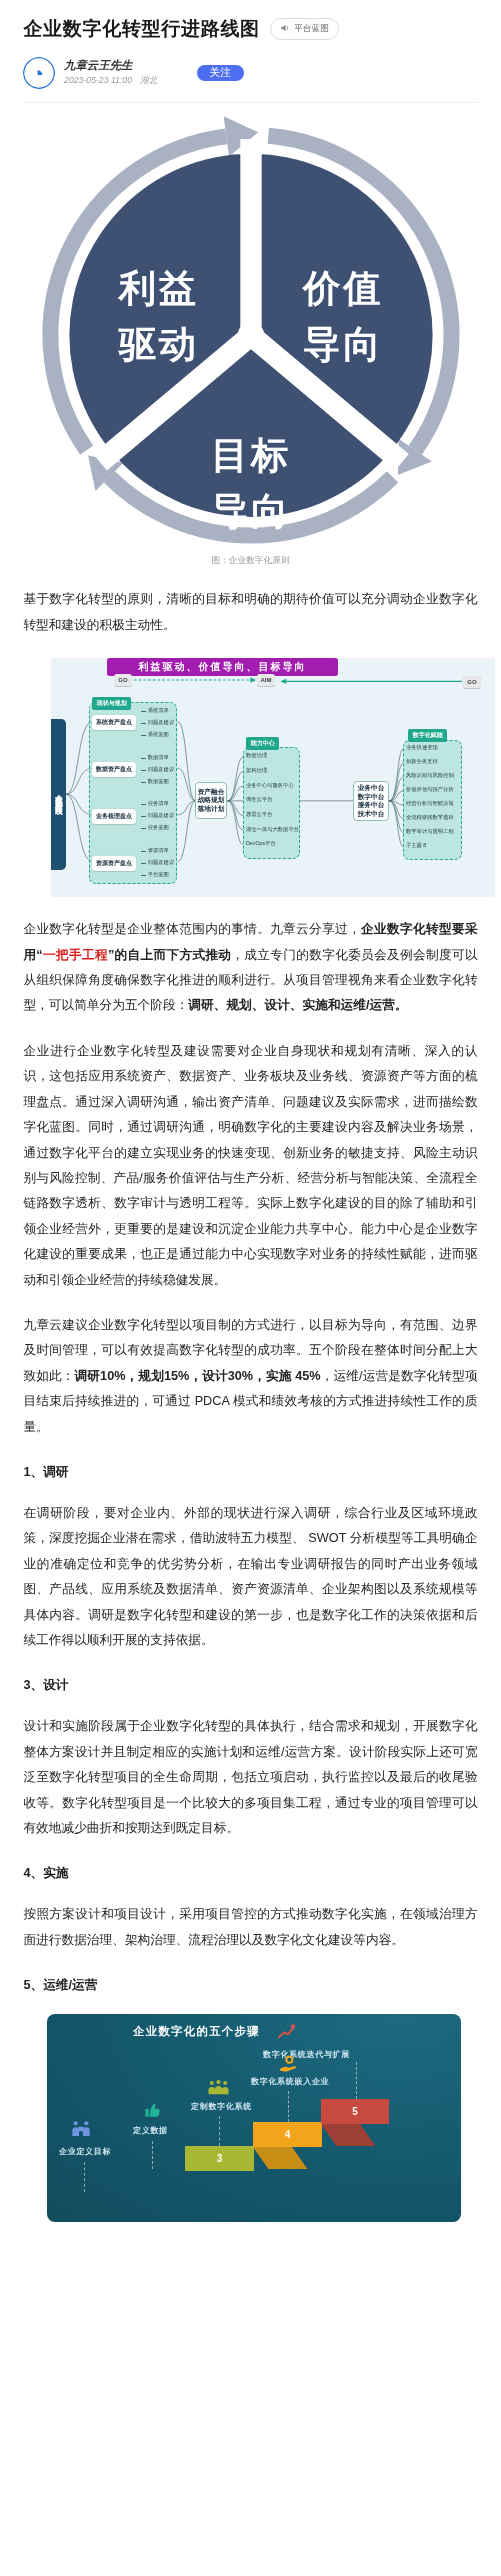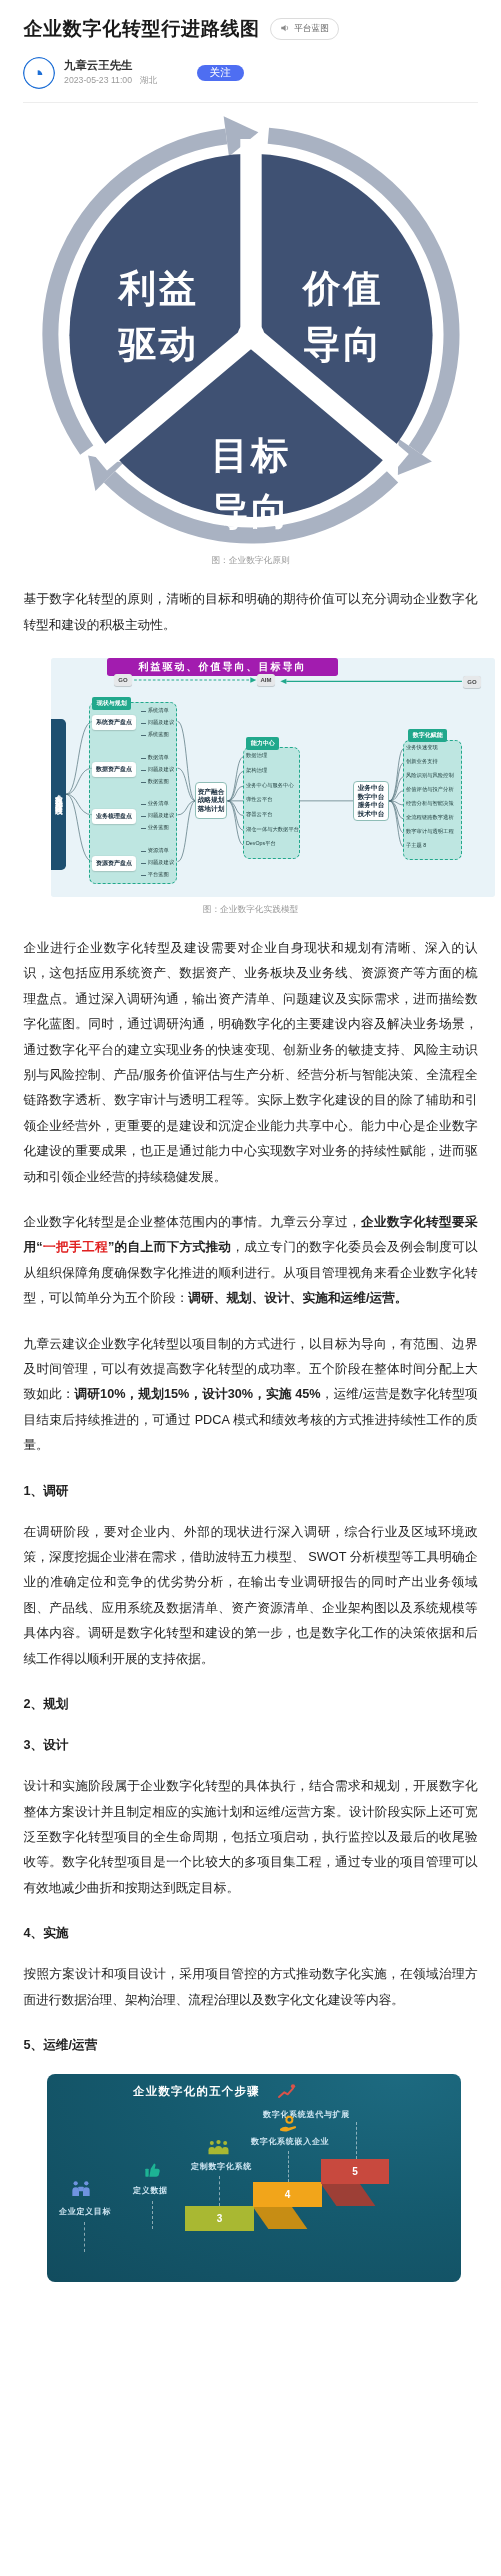--- a/index.html
+++ b/index.html
@@ -4,21 +4,21 @@
 <style>
   * { box-sizing: border-box; margin: 0; padding: 0; }
   html,body { background:#fff; }
   .page { width:501px; margin:0 auto; background:#fff; font-family:"Liberation Sans",sans-serif; color:#222; }
   .title-row { display:flex; align-items:center; gap:10.7px; margin:16px 23.4px 0; }
   .page-title { font-size:19px; font-weight:700; color:#1a1a1a; letter-spacing:0.7px; }
   .broadcast { display:inline-flex; align-items:center; gap:4px; border:0.7px solid #dcdcdc; color:#666;
                font-size:8.7px; padding:4px 8.7px; border-radius:11.4px; white-space:nowrap; cursor:pointer; }
   .author-row { display:flex; align-items:center; margin:14.7px 23.4px 0; }
   .avatar { width:32px; height:32px; border-radius:50%; overflow:hidden; flex:0 0 32px; cursor:pointer; }
-  .author-info { margin-left:8.7px; width:114px; }
+  .author-info { margin-left:8.7px; width:114px;font-style:italic; }
   .author-name { font-size:11.4px; font-weight:700; color:#333; cursor:pointer; }
   .author-meta { font-size:8.7px; color:#9b9b9b; margin-top:19px; }
   .author-meta .loc { margin-left:5.3px; }
   .follow-btn { margin-left:18.7px; width:47px; height:16px; border-radius:12px; background:#4e6ef2; color:#fff;
                 font-size:10.7px; border:none; cursor:pointer; font-family:inherit; }
   .divider { height:0.7px; background:#ededed; margin:13.4px 23.4px 0; }
   p.body { font-size:12.7px; line-height:25.4px; margin:20px 23.4px; text-align:justify; color:#242424; }
   .red-bold { color:#e02020; font-weight:700; }
   .bold { font-weight:700; }
   h2.sec { font-size:12.7px; font-weight:700; margin:24px 23.4px 0; color:#1f1f1f; }
@@ -221,32 +221,30 @@
     <div class="fc-tag" style="left:357px;top:71px">数字化赋能</div>
     <span class="fc-item" style="left:355px;top:86px">业务快速变现</span>
     <span class="fc-item" style="left:355px;top:100px">创新业务支持</span>
     <span class="fc-item" style="left:355px;top:114px">风险识别与风险控制</span>
     <span class="fc-item" style="left:355px;top:128px">价值评估与投产分析</span>
     <span class="fc-item" style="left:355px;top:142px">经营分析与智能决策</span>
     <span class="fc-item" style="left:355px;top:156px">全流程链路数字透析</span>
     <span class="fc-item" style="left:355px;top:170px">数字审计与透明工程</span>
     <span class="fc-item" style="left:355px;top:184px">子主题 8</span>
   </div>
-  <div class="fig-caption">图：企业数字化实践模型</div>
+
+  <p class="body"><span>企业数字化转型是企业整体范围内的事情。九章云分享过，</span><span class="bold">企业数字化转型要采用“</span><span class="red-bold">一把手工程</span><span class="bold">”的自上而下方式推动</span><span>，成立专门的数字化委员会及例会制度可以从组织保障角度确保数字化推进的顺利进行。从项目管理视角来看企业数字化转型，可以简单分为五个阶段：</span><span class="bold">调研、规划、设计、实施和运维/运营。</span></p>
 
   <p class="body">企业进行企业数字化转型及建设需要对企业自身现状和规划有清晰、深入的认识，这包括应用系统资产、数据资产、业务板块及业务线、资源资产等方面的梳理盘点。通过深入调研沟通，输出资产清单、问题建议及实际需求，进而描绘数字化蓝图。同时，通过调研沟通，明确数字化的主要建设内容及解决业务场景，通过数字化平台的建立实现业务的快速变现、创新业务的敏捷支持、风险主动识别与风险控制、产品/服务价值评估与生产分析、经营分析与智能决策、全流程全链路数字透析、数字审计与透明工程等。实际上数字化建设的目的除了辅助和引领企业经营外，更重要的是建设和沉淀企业能力共享中心。能力中心是企业数字化建设的重要成果，也正是通过能力中心实现数字对业务的持续性赋能，进而驱动和引领企业经营的持续稳健发展。</p>
-
-  <p class="body"><span>企业数字化转型是企业整体范围内的事情。九章云分享过，</span><span class="bold">企业数字化转型要采用“</span><span class="red-bold">一把手工程</span><span class="bold">”的自上而下方式推动</span><span>，成立专门的数字化委员会及例会制度可以从组织保障角度确保数字化推进的顺利进行。从项目管理视角来看企业数字化转型，可以简单分为五个阶段：</span><span class="bold">调研、规划、设计、实施和运维/运营。</span></p>
 
   <p class="body"><span>九章云建议企业数字化转型以项目制的方式进行，以目标为导向，有范围、边界及时间管理，可以有效提高数字化转型的成功率。五个阶段在整体时间分配上大致如此：</span><span class="bold">调研10%，规划15%，设计30%，实施 45%</span><span>，运维/运营是数字化转型项目结束后持续推进的，可通过 PDCA 模式和绩效考核的方式推进持续性工作的质量。</span></p>
 
   <h2 class="sec">1、调研</h2>
   <p class="body">在调研阶段，要对企业内、外部的现状进行深入调研，综合行业及区域环境政策，深度挖掘企业潜在需求，借助波特五力模型、 SWOT 分析模型等工具明确企业的准确定位和竞争的优劣势分析，在输出专业调研报告的同时产出业务领域图、产品线、应用系统及数据清单、资产资源清单、企业架构图以及系统规模等具体内容。调研是数字化转型和建设的第一步，也是数字化工作的决策依据和后续工作得以顺利开展的支持依据。</p>
 
-  <h2 class="sec">2、规划</h2>
 
   <h2 class="sec">3、设计</h2>
   <p class="body">设计和实施阶段属于企业数字化转型的具体执行，结合需求和规划，开展数字化整体方案设计并且制定相应的实施计划和运维/运营方案。设计阶段实际上还可宽泛至数字化转型项目的全生命周期，包括立项启动，执行监控以及最后的收尾验收等。数字化转型项目是一个比较大的多项目集工程，通过专业的项目管理可以有效地减少曲折和按期达到既定目标。</p>
 
   <h2 class="sec">4、实施</h2>
   <p class="body">按照方案设计和项目设计，采用项目管控的方式推动数字化实施，在领域治理方面进行数据治理、架构治理、流程治理以及数字化文化建设等内容。</p>
 
   <h2 class="sec">5、运维/运营</h2>
 
   <div class="steps-card">

